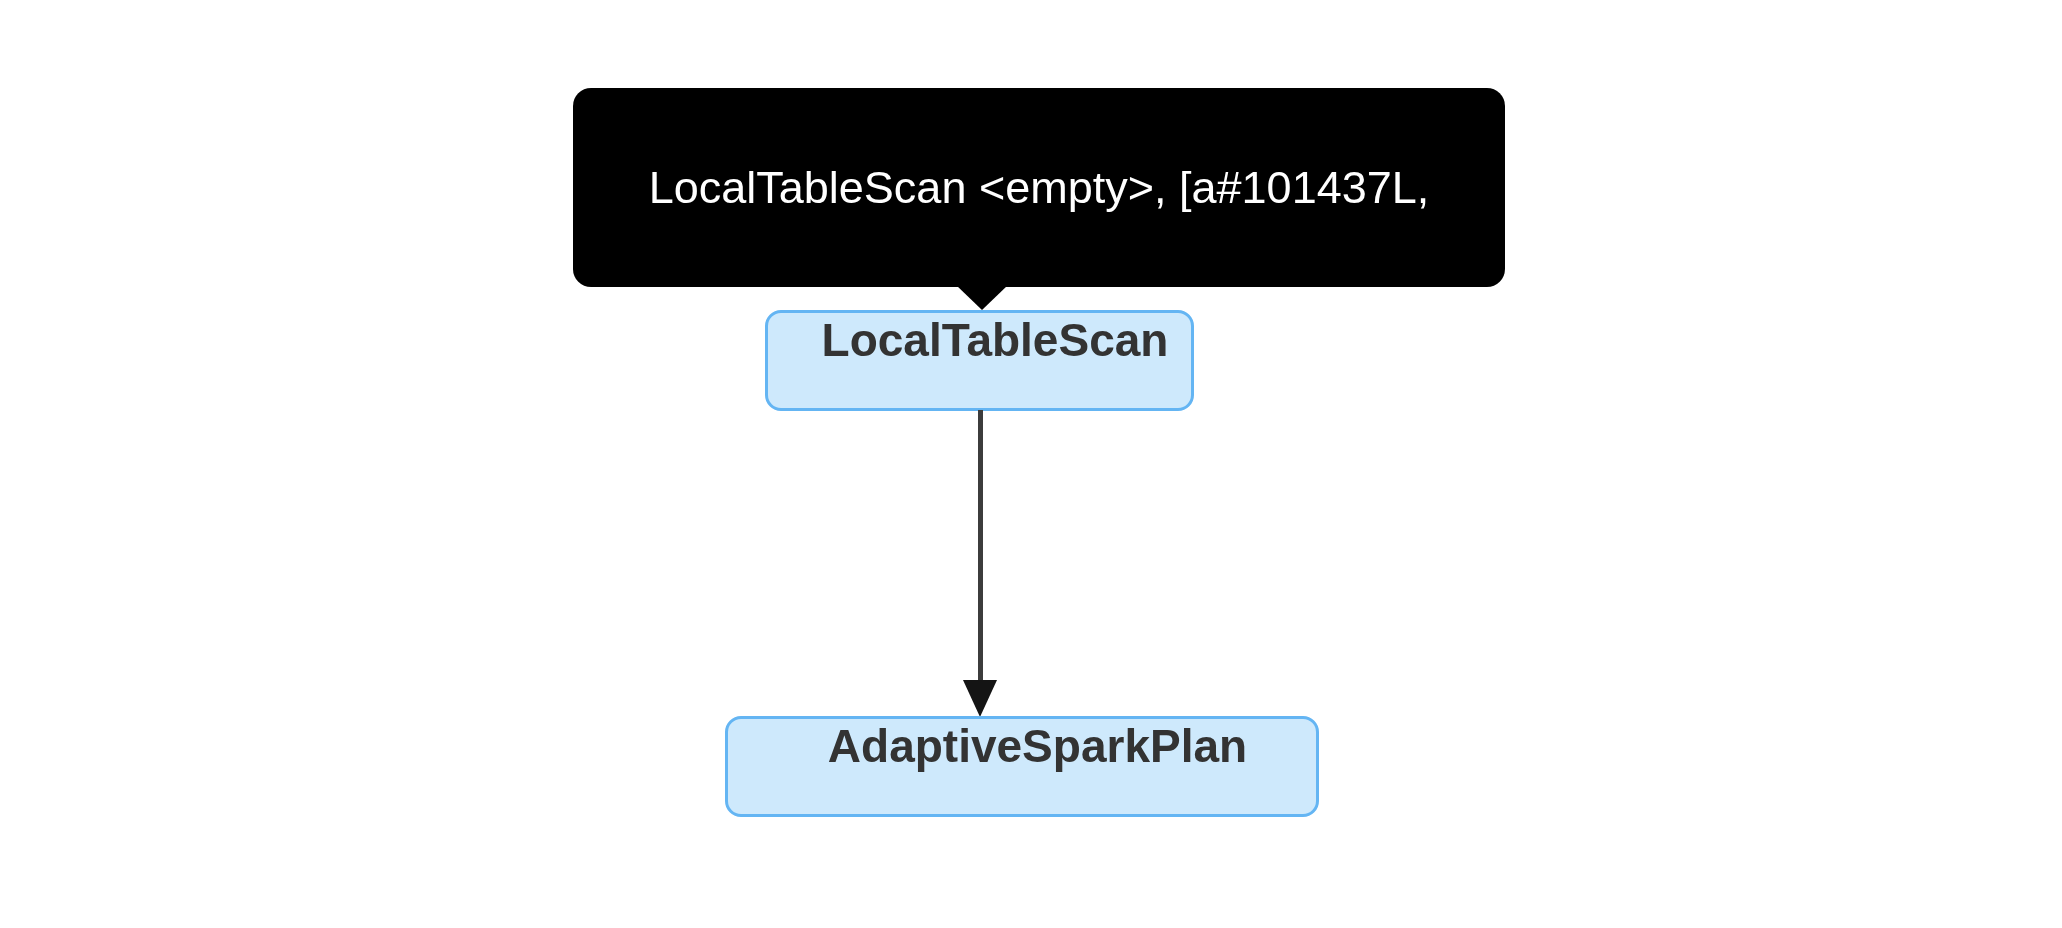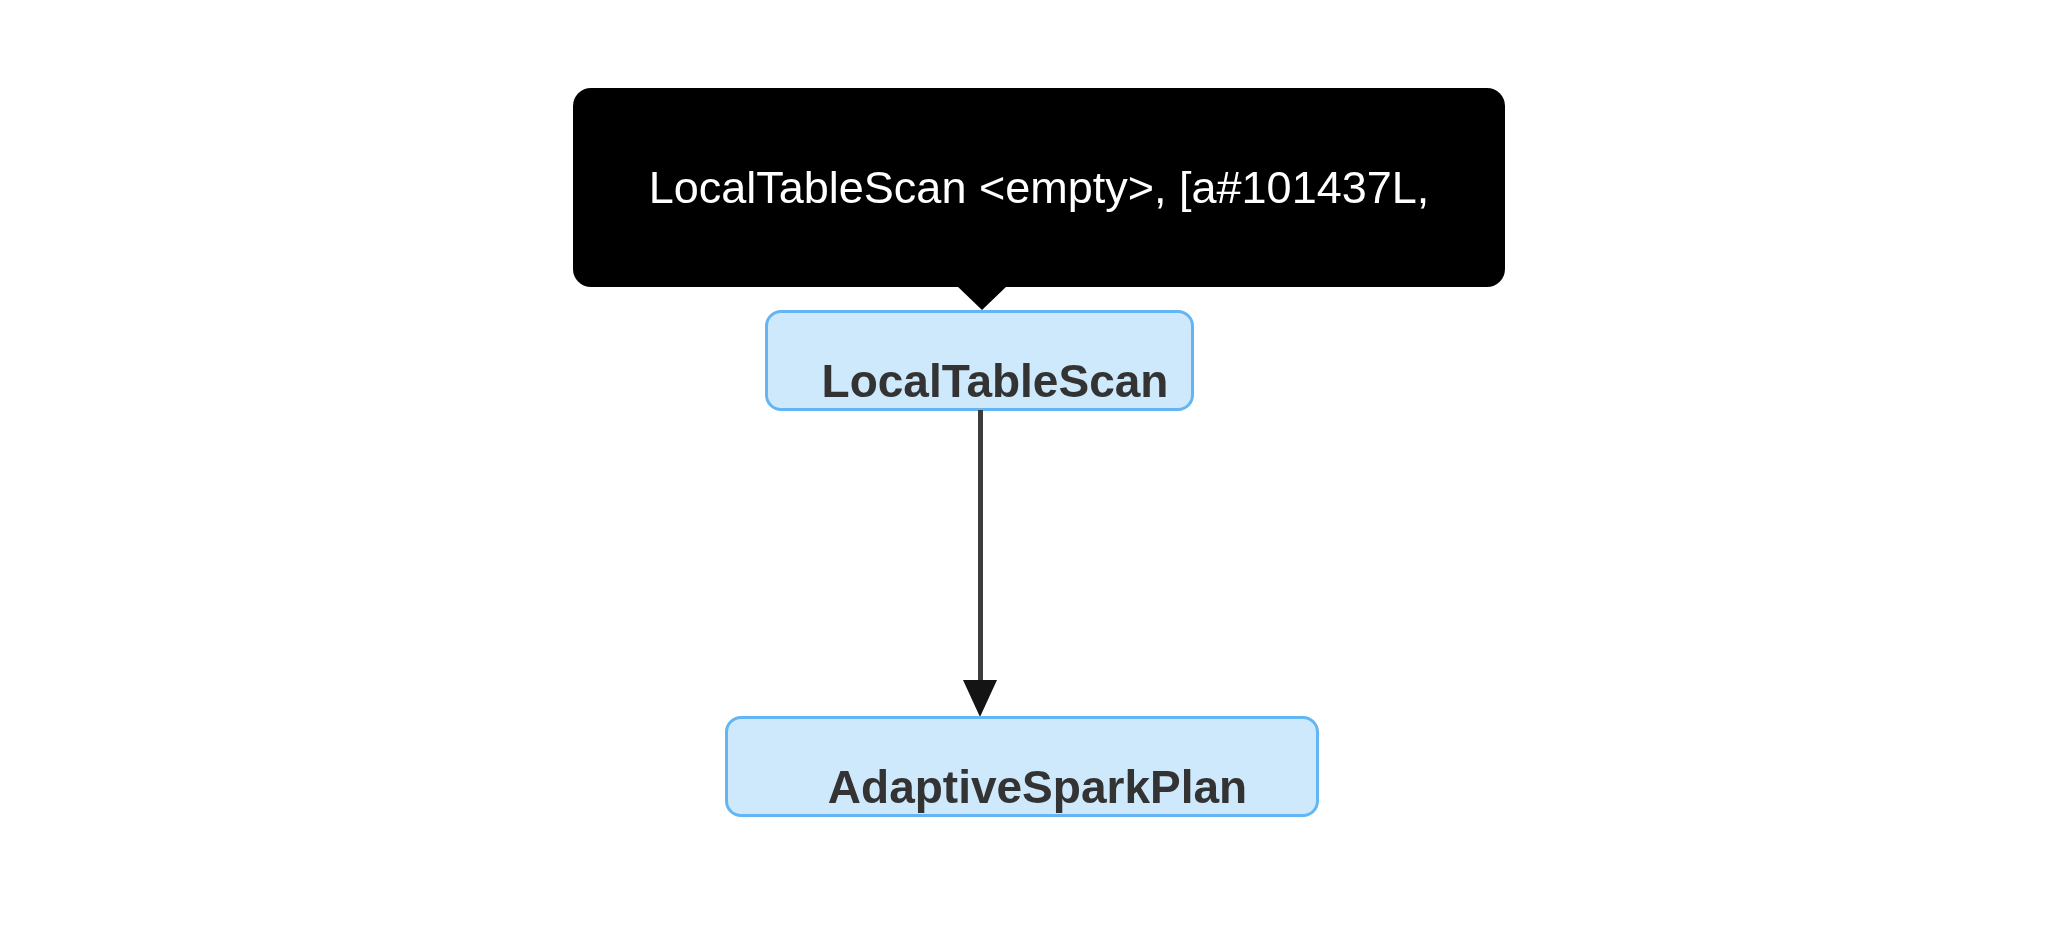--- a/index.html
+++ b/index.html
@@ -46,21 +46,21 @@
     border-top: 25px solid var(--tooltip-bg, #000000);
   }
 
   
   .node {
     position: absolute;
     background: var(--node-fill, #cee9fc);
     border: 3.5px solid var(--node-border, #64b5f3);
     border-radius: 16px;
     display: flex;
-    align-items: flex-end;
+    align-items: flex-start;
     justify-content: center;
     cursor: default;
     padding-left: 31px;
   }
   .node-label {
     font-size: 46px;
     font-weight: 700;
     color: var(--node-text, #333333);
     white-space: nowrap;
   }

